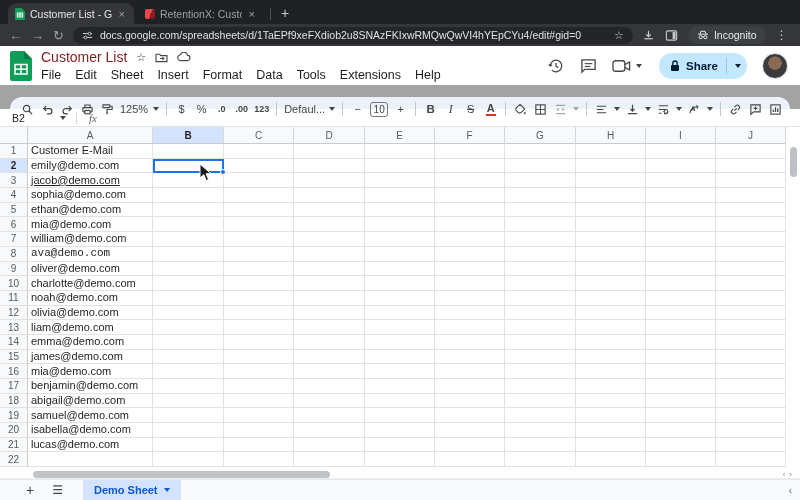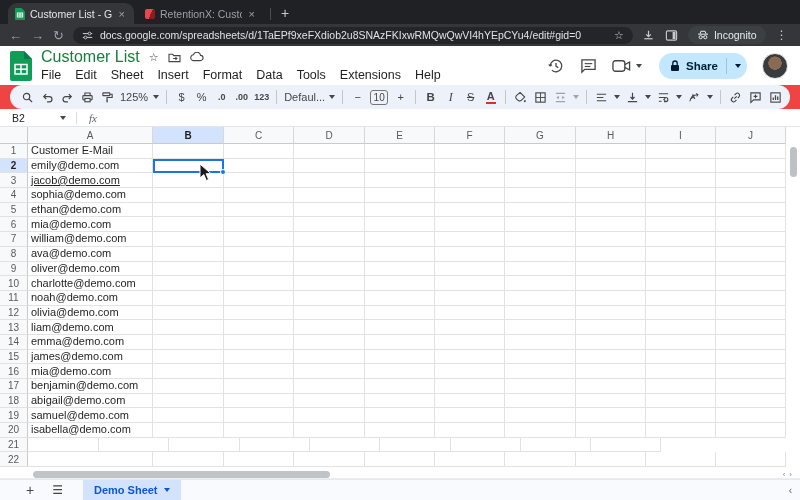--- a/index.html
+++ b/index.html
@@ -25,34 +25,34 @@
   .omni-star { color:#c0c3c6; font-size:11px; }
   .b-right { display:flex; align-items:center; gap:10px; }
   .incog { background:#3c4043; border-radius:10px; height:18px; display:flex; align-items:center;
     gap:5px; padding:0 9px; color:#e8eaed; font-size:10.5px; }
   .dots { color:#c7cacd; font-size:12px; letter-spacing:0; }
 
   
   .sheader { height:39px; background:#fff; display:flex; align-items:center; padding:0 12px 0 10px; }
   .title-wrap { margin-left:9px; }
   .title-row { display:flex; align-items:center; gap:9px; height:18px; }
-  .doc-title { font-size:16px; color:#15803d; }
+  .doc-title { font-size:14px; color:#7f1d1d; }
   .mini-ic { color:#444746; font-size:11px; line-height:1; }
   .menu-row { display:flex; margin-top:1px; }
   .menu-item { font-size:12.5px; color:#1f1f1f; padding:1px 7px; border-radius:4px; }
   .menu-item:first-child { padding-left:0; }
   .h-right { margin-left:auto; display:flex; align-items:center; gap:15px; }
   .share-btn { height:26px; background:var(--share-bg,#c2e7ff); border-radius:13px; display:flex;
     align-items:center; padding:0 4px 0 11px; gap:6px; color:#001d35; font-size:11.5px; font-weight:bold; }
   .share-div { width:1px; height:16px; background:rgba(0,29,53,.18); margin-left:2px; }
   .avatar { width:26px; height:26px; border-radius:50%;
     background: radial-gradient(circle at 50% 38%, #8a6a52 0 34%, #3a3b3e 36%); border:1px solid #e0e0e0; }
 
   
-  .tb-row { height:24px; background:#ef4444; padding:0 10px; }
+  .tb-row { height:24px; background:#a3a3a3; padding:12px 10px; }
   .tb-pill { height:24px; background:#edf2fa; border-radius:12px; display:flex; align-items:center;
     padding:0 8px; gap:1px; color:#444746; overflow:hidden; }
   .tbtn { width:19px; display:flex; justify-content:center; align-items:center; flex:0 0 auto; }
   .tb-txt { font-size:11px; }
   .tb-sm { font-size:9px; font-weight:bold; }
   .sep { width:1px; height:14px; background:#c4c7c5; margin:0 4px; flex:0 0 auto; }
   .caret { width:0; height:0; border-left:3px solid transparent; border-right:3px solid transparent;
     border-top:4px solid #444746; margin:0 2px; flex:0 0 auto; }
   .zoom-lbl, .font-lbl { font-size:11px; padding:0 2px; flex:0 0 auto; }
   .font-lbl { width:44px; overflow:hidden; white-space:nowrap; }
@@ -481,21 +481,21 @@
         <div class="cell" style="width: 71px;"></div>
         <div class="cell" style="width: 70px;"></div>
         <div class="cell" style="width: 70px;"></div>
         <div class="cell" style="width: 71px;"></div>
         <div class="cell" style="width: 70px;"></div>
         <div class="cell" style="width: 70px;"></div>
         <div class="cell" style="width: 70px;"></div>
       </div>
       <div class="grid-row">
         <div class="row-h">8</div>
-        <div class="cell" style="width: 125px;">ava@demo.com</div>
+        <div class="cell" style="width: 125px; font-family: Liberation Mono, monospace;">ava@demo.com</div>
         <div class="cell" style="width: 71px;"></div>
         <div class="cell" style="width: 70px;"></div>
         <div class="cell" style="width: 71px;"></div>
         <div class="cell" style="width: 70px;"></div>
         <div class="cell" style="width: 70px;"></div>
         <div class="cell" style="width: 71px;"></div>
         <div class="cell" style="width: 70px;"></div>
         <div class="cell" style="width: 70px;"></div>
         <div class="cell" style="width: 70px;"></div>
       </div>
@@ -650,20 +650,21 @@
         <div class="cell" style="width: 71px;"></div>
         <div class="cell" style="width: 70px;"></div>
         <div class="cell" style="width: 70px;"></div>
         <div class="cell" style="width: 71px;"></div>
         <div class="cell" style="width: 70px;"></div>
         <div class="cell" style="width: 70px;"></div>
         <div class="cell" style="width: 70px;"></div>
       </div>
       <div class="grid-row">
         <div class="row-h">21</div>
+        <div class="cell" style="width: 125px;">lucas@demo.com</div>
         <div class="cell" style="width: 71px;"></div>
         <div class="cell" style="width: 70px;"></div>
         <div class="cell" style="width: 71px;"></div>
         <div class="cell" style="width: 70px;"></div>
         <div class="cell" style="width: 70px;"></div>
         <div class="cell" style="width: 71px;"></div>
         <div class="cell" style="width: 70px;"></div>
         <div class="cell" style="width: 70px;"></div>
         <div class="cell" style="width: 70px;"></div>
       </div>

